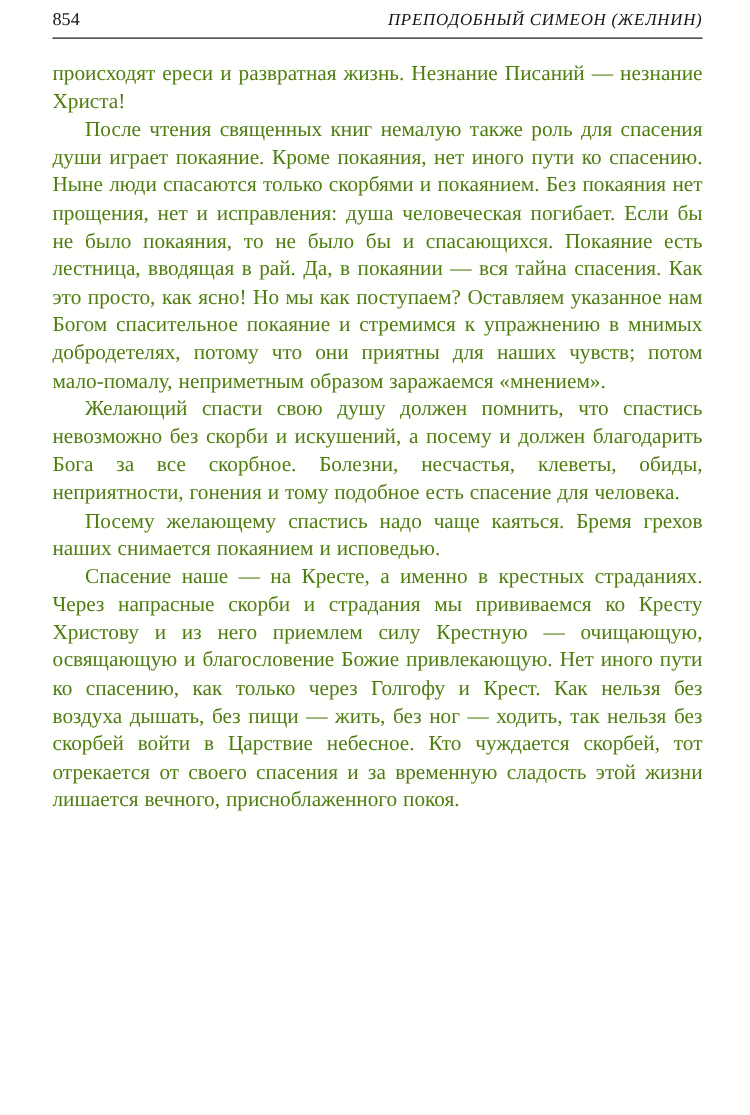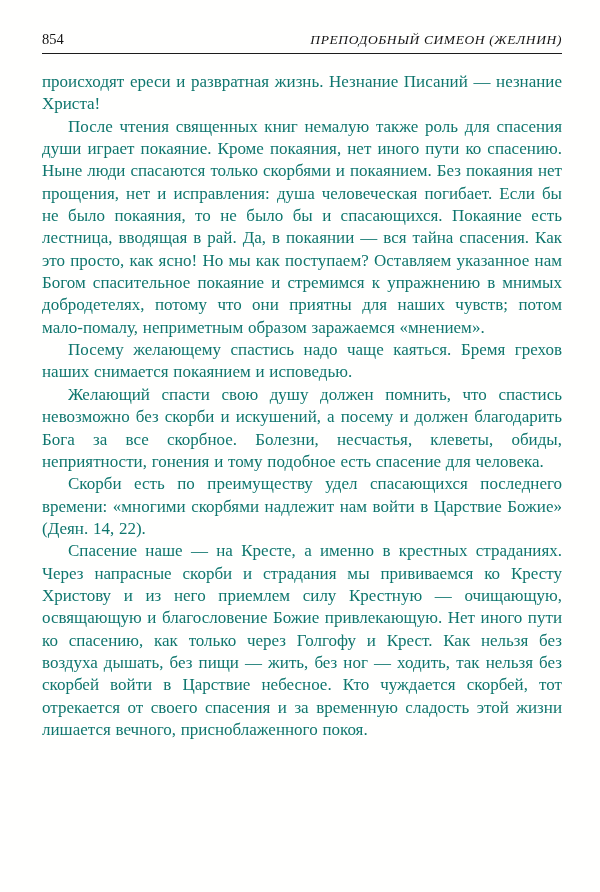--- a/index.html
+++ b/index.html
@@ -6,21 +6,21 @@
     margin: 0;
     padding: 0;
     background: #ffffff;
   }
   .page {
     position: relative;
     width: 600px;
     height: 892px;
     box-sizing: border-box;
     background: #fffffe;
-    padding: 31px 38px 0 42px;
+    padding: 8px 38px 0 42px;
     font-family: "Liberation Serif", "DejaVu Serif", serif;
     color: #111111;
     overflow: hidden;
   }
   .running-head {
     display: flex;
     justify-content: space-between;
     align-items: baseline;
     font-size: 14px;
     letter-spacing: 0.6px;
@@ -39,39 +39,38 @@
   }
   .body-text {
     margin-top: 17px;
   }
   .body-text p {
     margin: 0;
     font-size: 17px;
     line-height: 22.35px;
     text-align: justify;
     text-indent: 26px;
-    color: #0f766e;
+    color: #4d7c0f;
     word-spacing: 0.5px;
   }
   .body-text p.no-indent {
     text-indent: 0;
   }
 </style>
 </head>
 <body>
 
 <div class="page">
 
   <div class="running-head">
     <span class="page-number">854</span>
     <span class="running-title">ПРЕПОДОБНЫЙ СИМЕОН (ЖЕЛНИН)</span>
   </div>
 
   <div class="body-text">
     <p class="no-indent">происходят ереси и развратная жизнь. Незнание Писаний — незнание Христа!</p>
     <p>После чтения священных книг немалую также роль для спасения души играет покаяние. Кроме покаяния, нет иного пути ко спасению. Ныне люди спасаются только скорбями и покаянием. Без покаяния нет прощения, нет и исправления: душа человеческая погибает. Если бы не было покаяния, то не было бы и спасающихся. Покаяние есть лестница, вводящая в рай. Да, в покаянии — вся тайна спасения. Как это просто, как ясно! Но мы как поступаем? Оставляем указанное нам Богом спасительное покаяние и стремимся к упражнению в мнимых добродетелях, потому что они приятны для наших чувств; потом мало-помалу, неприметным образом заражаемся «мнением».</p>
+    <p>Желающий спасти свою душу должен помнить, что спастись невозможно без скорби и искушений, а посему и должен благодарить Бога за все скорбное. Болезни, несчастья, клеветы, обиды, неприятности, гонения и тому подобное есть спасение для человека.</p>
     <p>Посему желающему спастись надо чаще каяться. Бремя грехов наших снимается покаянием и исповедью.</p>
-    <p>Желающий спасти свою душу должен помнить, что спастись невозможно без скорби и искушений, а посему и должен благодарить Бога за все скорбное. Болезни, несчастья, клеветы, обиды, неприятности, гонения и тому подобное есть спасение для человека.</p>
-    <p>Скорби есть по преимуществу удел спасающихся последнего времени: «многими скорбями надлежит нам войти в Царствие Божие» (Деян. 14, 22).</p>
     <p>Спасение наше — на Кресте, а именно в крестных страданиях. Через напрасные скорби и страдания мы прививаемся ко Кресту Христову и из него приемлем силу Крестную — очищающую, освящающую и благословение Божие привлекающую. Нет иного пути ко спасению, как только через Голгофу и Крест. Как нельзя без воздуха дышать, без пищи — жить, без ног — ходить, так нельзя без скорбей войти в Царствие небесное. Кто чуждается скорбей, тот отрекается от своего спасения и за временную сладость этой жизни лишается вечного, присноблаженного покоя.</p>
   </div>
 
 </div>
 
 </body></html>

